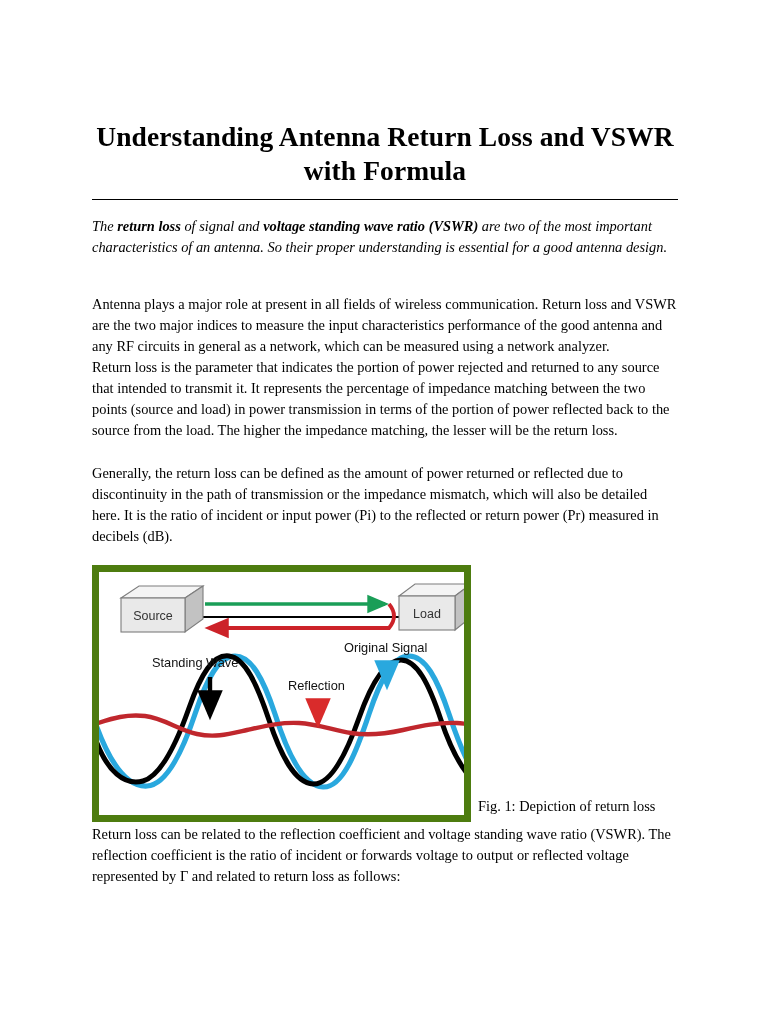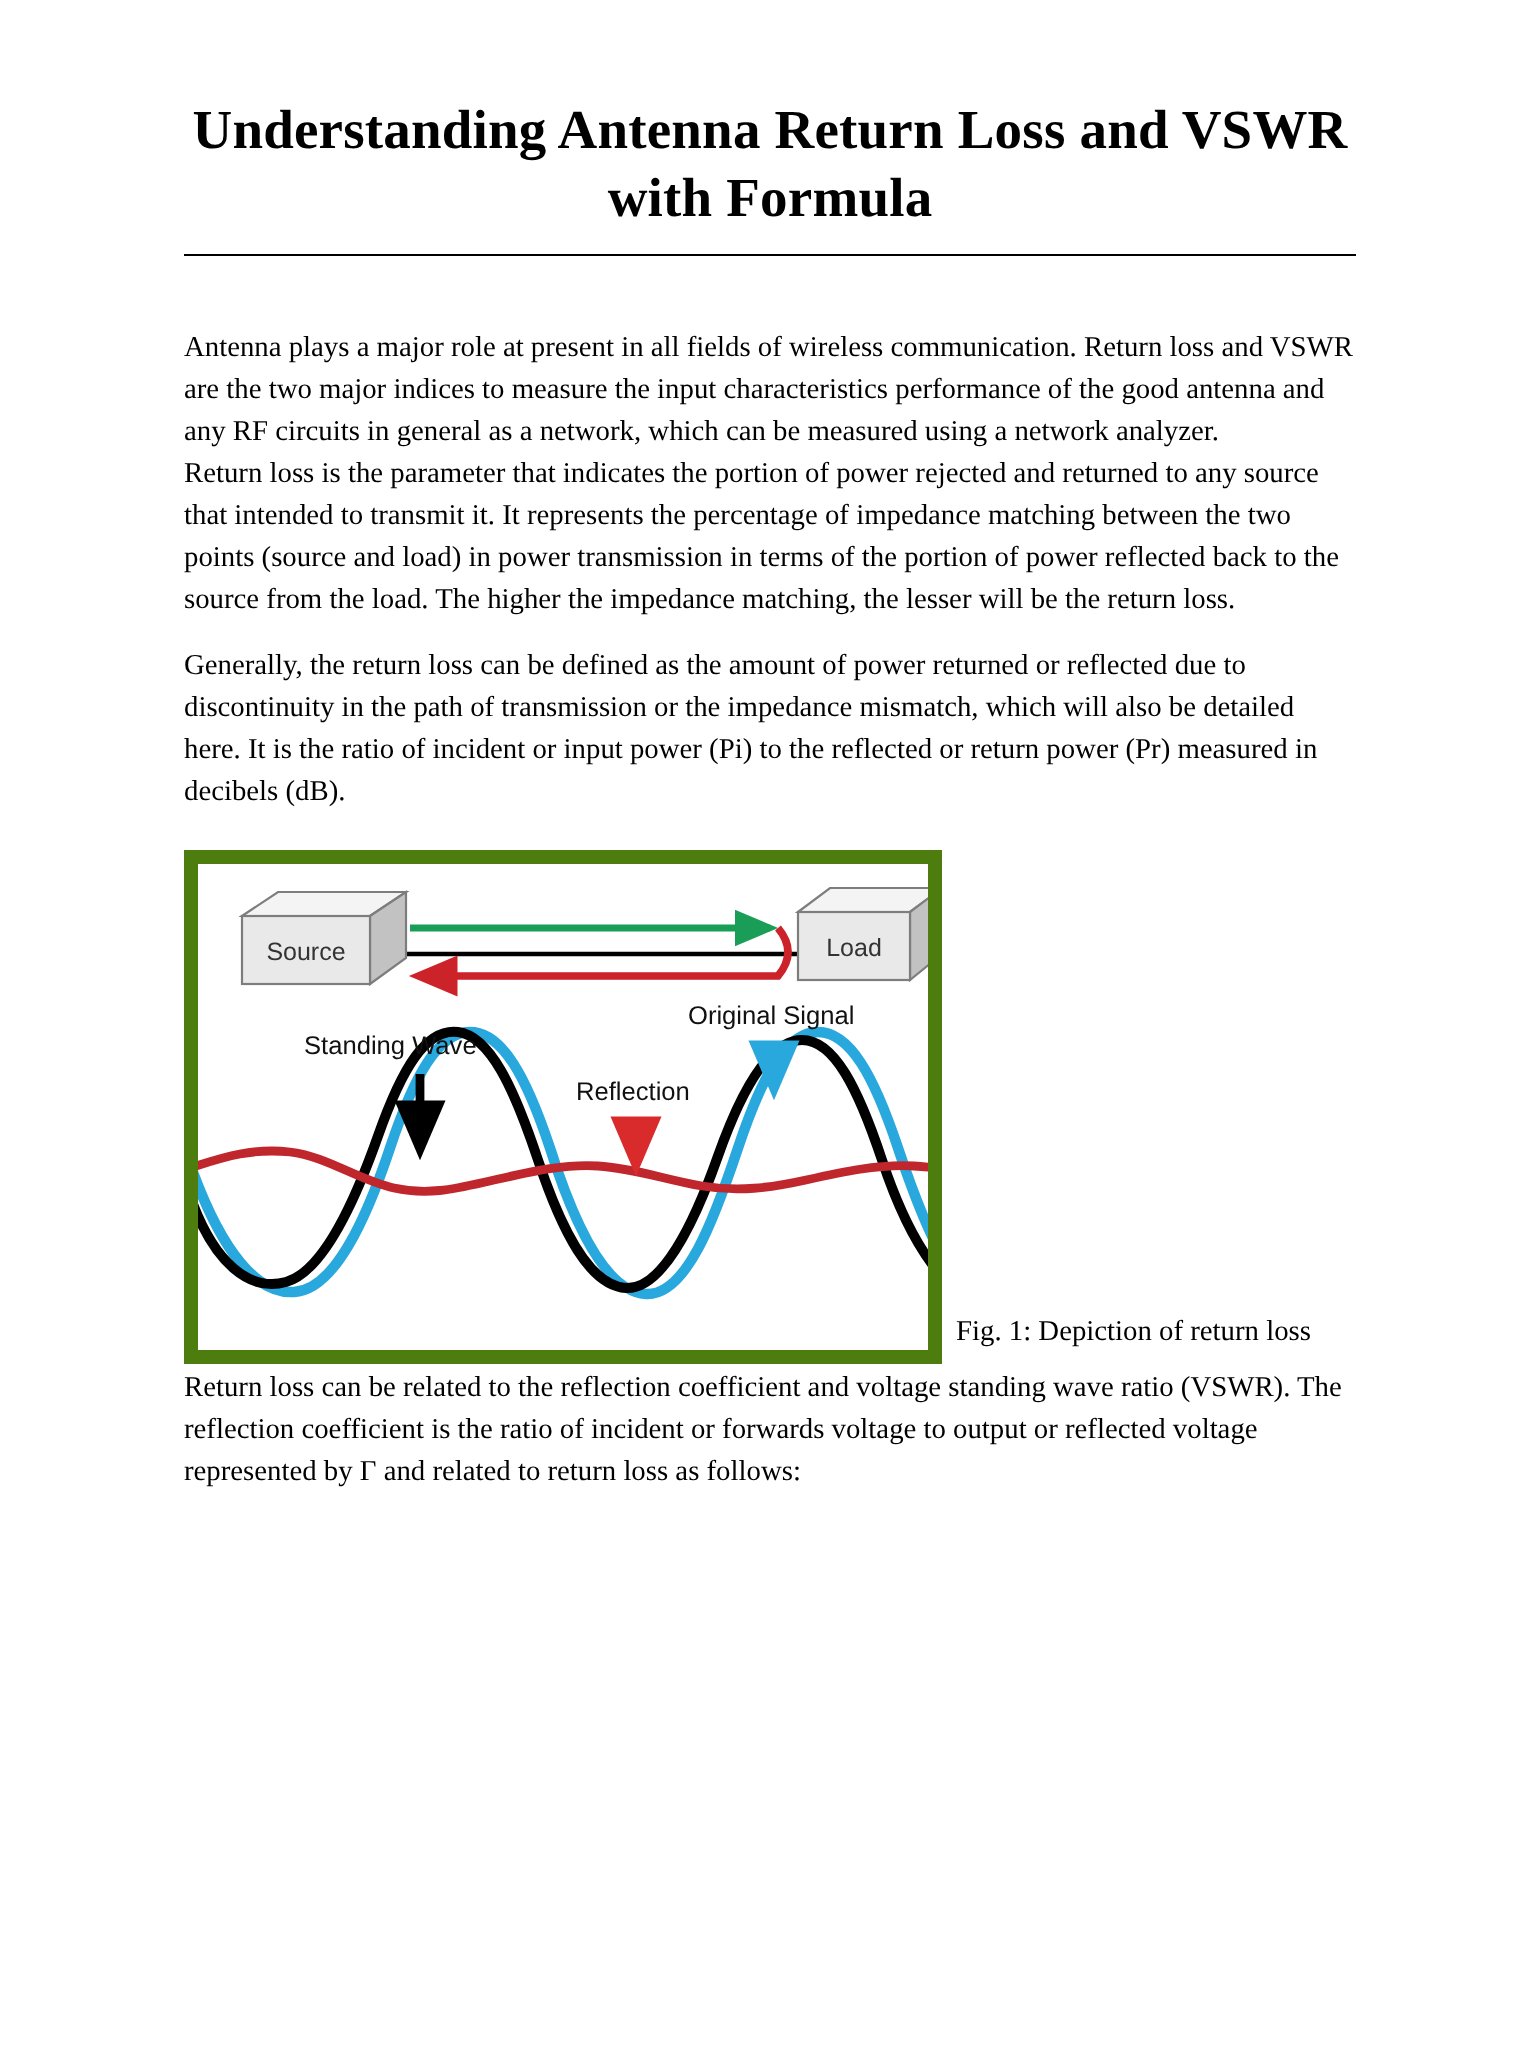--- a/index.html
+++ b/index.html
@@ -25,21 +25,21 @@
   .content {
     position: absolute;
     left: 92px;
     top: 0;
     width: 586px;
   }
 
   
   .doc-title {
     margin: 0;
-    padding-top: 48px;
+    padding-top: 120px;
     font-family: "Liberation Serif", "DejaVu Serif", serif;
     font-size: 27.5px;
     font-weight: bold;
     line-height: 1.23;
     text-align: center;
     letter-spacing: 0.1px;
   }
   .title-rule {
     margin-top: 11px;
     height: 0;
@@ -55,21 +55,21 @@
     margin: 0;
     text-align: left;
   }
   .para.intro {
     font-style: italic;
     margin-top: 16px;
   }
   .para.intro b { font-weight: bold; font-style: italic; }
   .para.p2 { margin-top: 36px; }
   .para.p3 { }
-  .para.p4 { margin-top: 12px; }
+  .para.p4 { margin-top: 22px; }
   .para.p5 { }
 
   .section-head {
     margin: 0;
     padding-top: 26px;
     font-size: 20.5px;
     font-weight: bold;
     line-height: 1.2;
   }
 
@@ -103,20 +103,21 @@
 </style>
 </head>
 <body>
 
 <div class="page">
   <div class="content">
 
     <h1 class="doc-title">Understanding Antenna Return Loss and VSWR with Formula</h1>
     <hr class="title-rule">
 
+    <p class="para intro"><span>The </span><b>return loss</b><span> of signal and </span><b>voltage standing wave ratio (VSWR)</b><span> are two of the most important characteristics of an antenna. So their proper understanding is essential for a good antenna design.</span></p>
 
     <p class="para p2">Antenna plays a major role at present in all fields of wireless communication. Return loss and VSWR are the two major indices to measure the input characteristics performance of the good antenna and any RF circuits in general as a network, which can be measured using a network analyzer.</p>
 
     <p class="para p3">Return loss is the parameter that indicates the portion of power rejected and returned to any source that intended to transmit it. It represents the percentage of impedance matching between the two points (source and load) in power transmission in terms of the portion of power reflected back to the source from the load. The higher the impedance matching, the lesser will be the return loss.</p>
 
 
     <p class="para p4">Generally, the return loss can be defined as the amount of power returned or reflected due to discontinuity in the path of transmission or the impedance mismatch, which will also be detailed here. It is the ratio of incident or input power (Pi) to the reflected or return power (Pr) measured in decibels (dB).</p>
 
     <div class="figure-wrap">
       <div class="figure-box">

